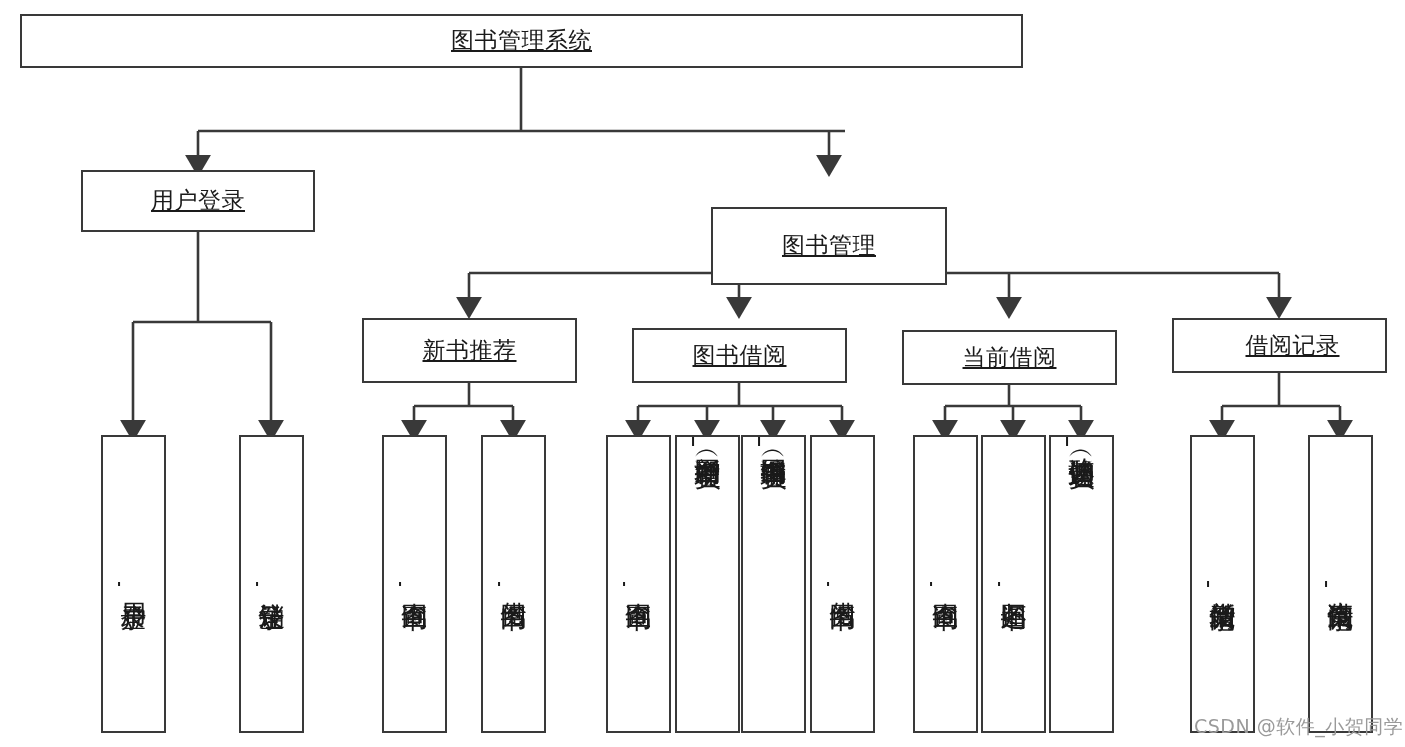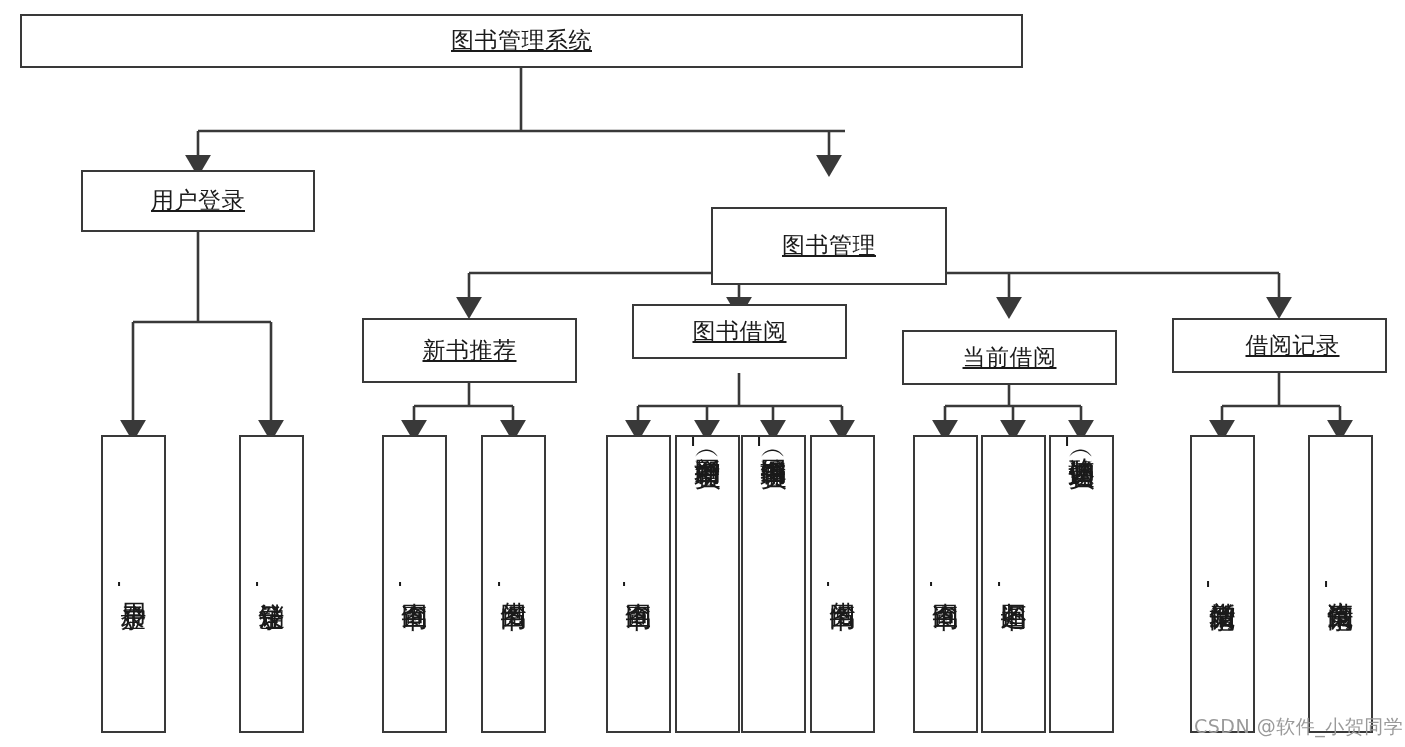--- a/index.html
+++ b/index.html
@@ -137,21 +137,21 @@
   </div>
 
   <div class="node h" style="left:711px; top:170px; width:236px; height:78px;margin-top:37px;">
     <span class="lbl">图书管理</span>
   </div>
 
   <div class="node h" style="left:362px; top:318px; width:215px; height:65px;">
     <span class="lbl">新书推荐</span>
   </div>
 
-  <div class="node h" style="left:632px; top:304px; width:215px; height:55px;">
+  <div class="node h" style="left:632px; top:328px; width:215px; height:55px;">
     <span class="lbl">图书借阅</span>
   </div>
 
   <div class="node h" style="left:902px; top:330px; width:215px; height:55px;">
     <span class="lbl">当前借阅</span>
   </div>
 
   <div class="node h" style="left:1172px; top:318px; width:215px; height:55px;padding-left:26px;">
     <span class="lbl">借阅记录</span>
   </div>

